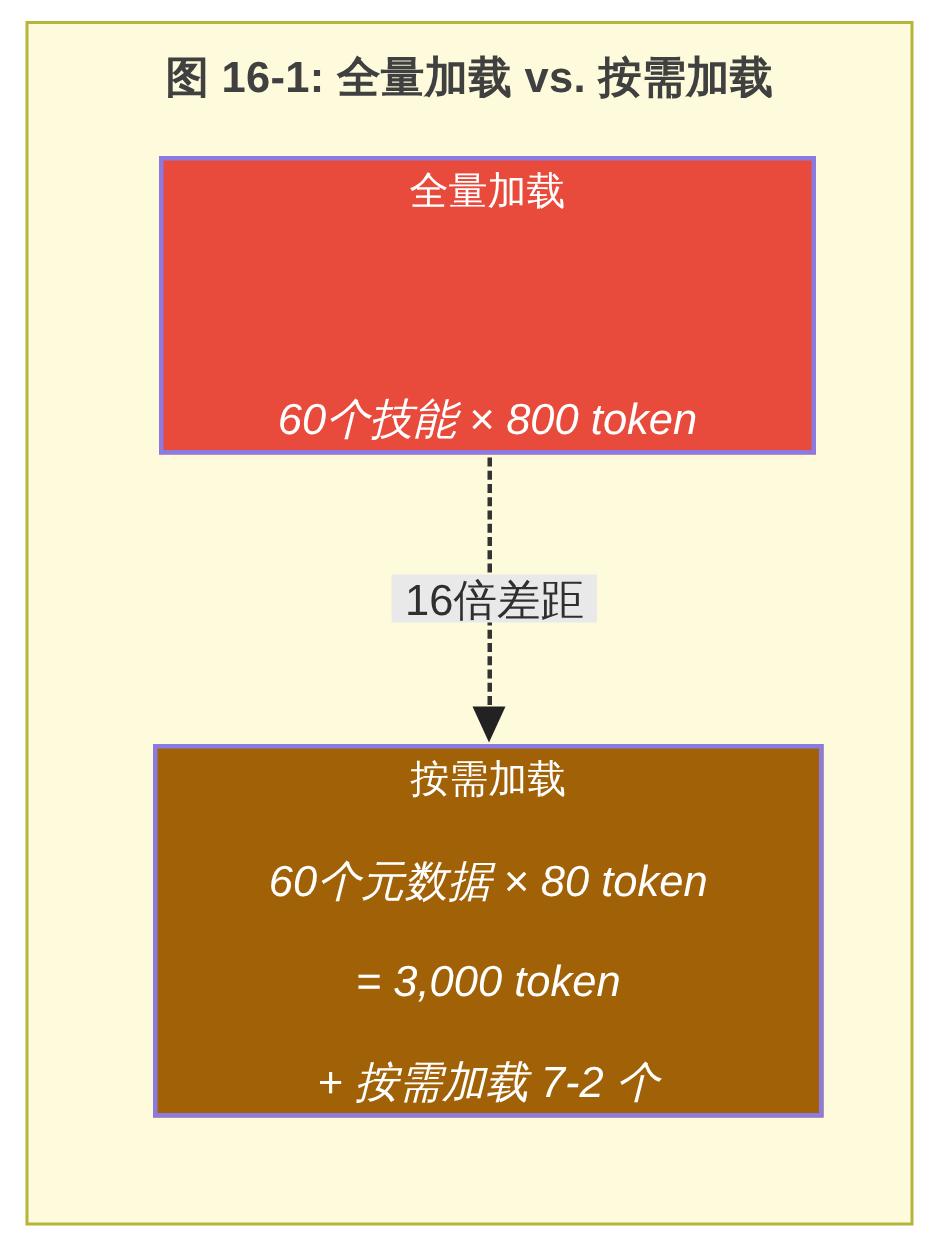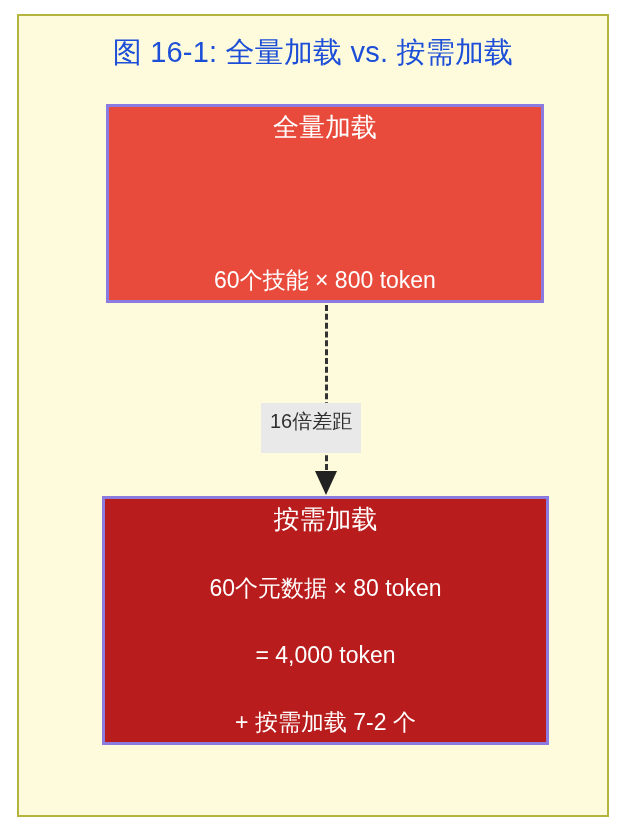--- a/index.html
+++ b/index.html
@@ -36,23 +36,24 @@
 
   
   .diagram-title {
     position: absolute;
     left: 0;
     top: 16px;
     width: 100%;
     text-align: center;
     font-size: 29px;
     line-height: 40px;
-    color: #1d4ed8;
+    color: #404040;
     letter-spacing: 0.2px;
     white-space: nowrap;
+    font-weight: bold;
   }
 
   
   .node {
     position: absolute;
     box-sizing: border-box;
     border: 3px solid #8b7ae0;
     display: flex;
     flex-direction: column;
     align-items: center;
@@ -66,40 +67,41 @@
     white-space: nowrap;
   }
 
   .node .node-heading {
     font-size: 26px;
     line-height: 40px;
     margin-bottom: 2px;
   }
 
   .node .node-detail {
-    font-size: 23px;
+    font-size: 29px;
     line-height: 40px;
+    font-style: italic;
   }
 
   
   #node-full-load {
     left: 87px;
     top: 88px;
     width: 438px;
     height: 199px;
     background: #e84b3c;
   }
 
   
   #node-on-demand {
     left: 83px;
     top: 480px;
     width: 447px;
     height: 249px;
-    background: #b91c1c;
+    background: #a16207;
   }
 
   
   .connector-line {
     position: absolute;
     left: 306px;
     top: 289px;
     width: 0;
     height: 165px;
     border-left: 3px dashed #333333;
@@ -114,27 +116,26 @@
     border-left: 11px solid transparent;
     border-right: 11px solid transparent;
     border-top: 24px solid #222222;
   }
 
   
   .edge-label {
     position: absolute;
     left: 242px;
     top: 367px;
-    padding: 4px 9px 18px 9px;
+    padding: 4px 9px 0 9px;
     background: #e9e9e9;
     color: #2f2f2f;
-    font-size: 20px;
+    font-size: 29px;
     line-height: 28px;
     white-space: nowrap;
-    margin-top: 20px;
   }
 </style>
 </head>
 <body>
 
 <div id="diagram-root">
 
   <div class="frame">
 
     <div class="diagram-title">图 16-1: 全量加载 vs. 按需加载</div>
@@ -144,18 +145,18 @@
       <span class="node-line node-detail">60个技能 × 800 token</span>
     </div>
 
     <div class="connector-line"></div>
     <div class="connector-arrowhead"></div>
     <div class="edge-label">16倍差距</div>
 
     <div class="node" id="node-on-demand">
       <span class="node-line node-heading">按需加载</span>
       <span class="node-line node-detail">60个元数据 × 80 token</span>
-      <span class="node-line node-detail">= 4,000 token</span>
+      <span class="node-line node-detail">= 3,000 token</span>
       <span class="node-line node-detail">+ 按需加载 7-2 个</span>
     </div>
 
   </div>
 </div>
 
 </body></html>

